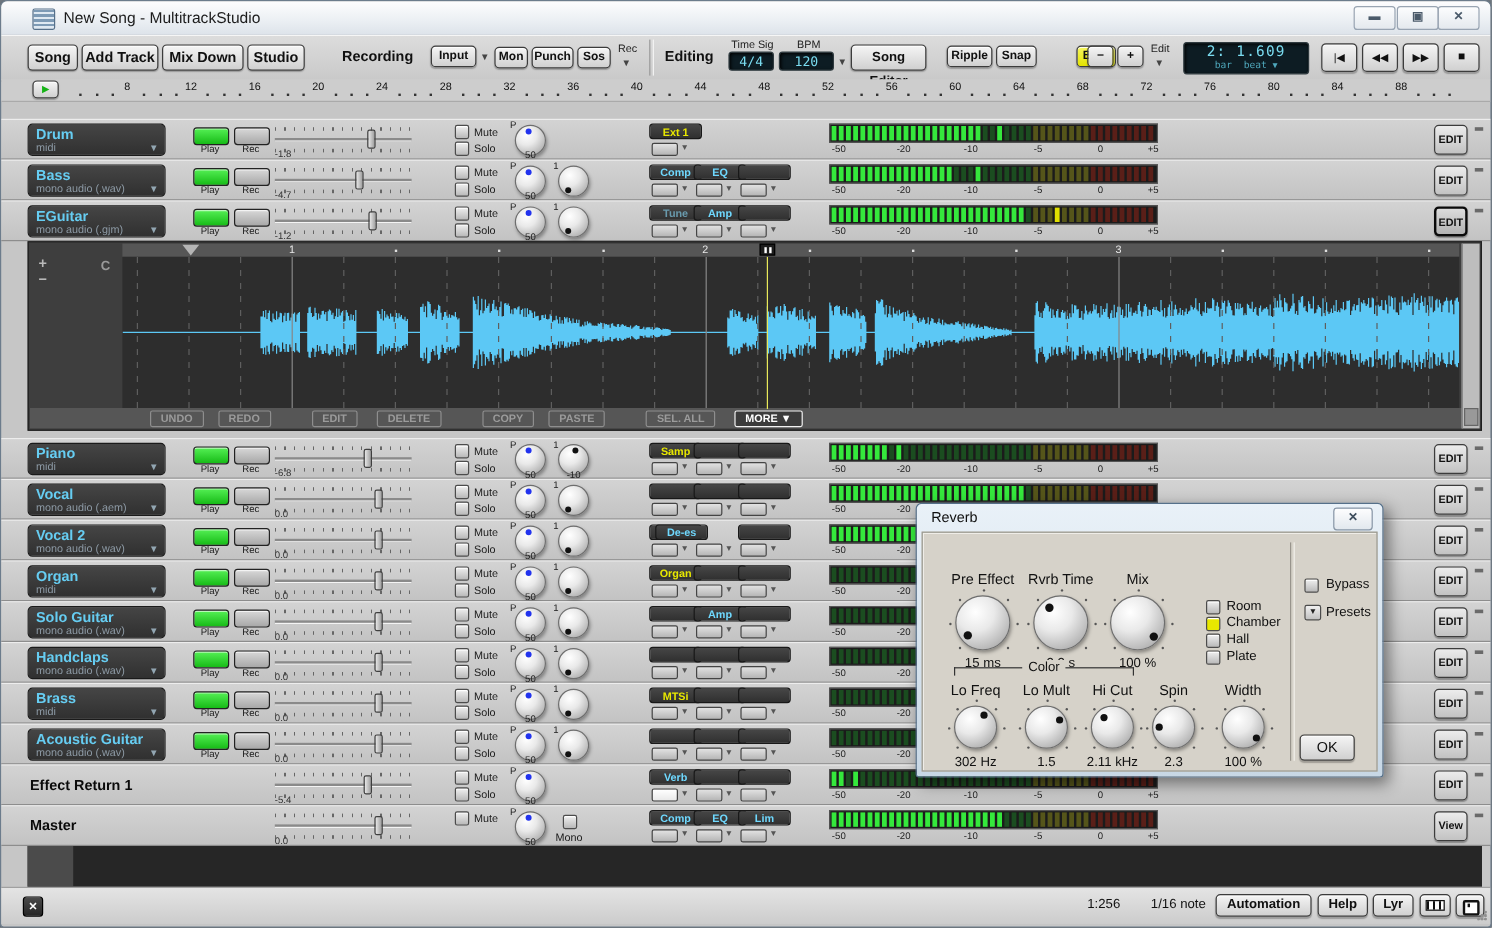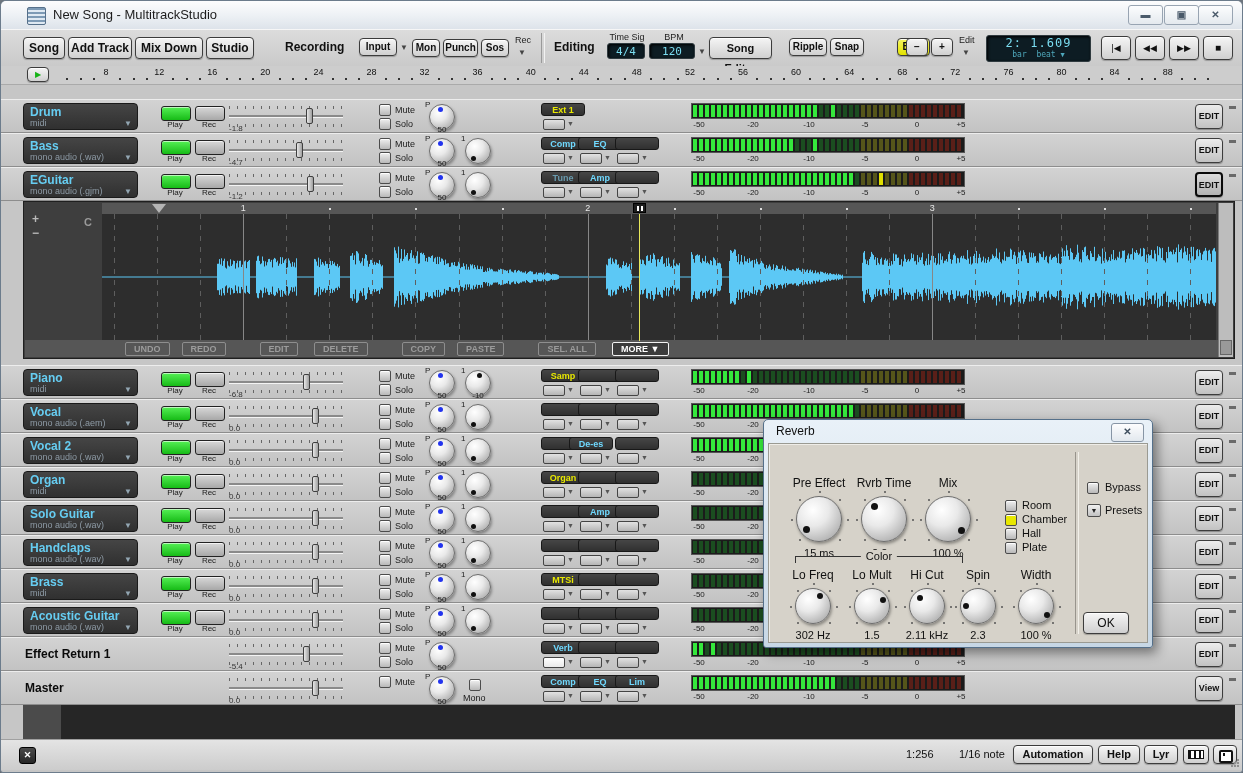--- a/index.html
+++ b/index.html
@@ -103,21 +103,21 @@
     box-shadow:4px 5px 12px rgba(0,0,0,.45);box-sizing:border-box;}
   #dlg-title{position:absolute;left:12px;top:4px;font-size:12px;color:#101010;}
   #dlg-close{position:absolute;right:8px;top:3px;width:31px;height:17px;border:1px solid #8795a5;border-radius:3px;
     background:linear-gradient(#fdfdfe,#e2e8ee);text-align:center;font-size:10px;line-height:16px;color:#3e4e5e;font-weight:bold;}
   #dlg-body{position:absolute;left:4px;right:4px;top:23px;bottom:4px;background:#d6d2c9;
     border:1px solid #9a9a92;box-shadow:inset 1px 1px 0 #efede8;}
   .dlg-klabel{position:absolute;font-size:12px;color:#111;transform:translateX(-50%);white-space:nowrap;}
   .dlg-kvalue{position:absolute;font-size:11px;color:#111;transform:translateX(-50%);white-space:nowrap;}
   .dlg-cblabel{position:absolute;font-size:11px;color:#111;}
   #color-bracket{position:absolute;left:26px;top:112px;width:148px;height:6px;
-    border-top:1px solid #333;border-left:1px solid #333;border-right:1px solid #333;padding-left:18px;}
+    border-top:1px solid #333;border-left:1px solid #333;border-right:1px solid #333;}
   #color-label{position:absolute;top:-7px;left:50%;transform:translateX(-50%);background:#d6d2c9;padding:0 5px;font-size:11px;color:#111;}
   #ok-btn{position:absolute;left:314px;top:168px;width:46px;height:22px;font-size:12px;line-height:20px;}
   .preset-dd{position:absolute;width:14px;height:13px;background:linear-gradient(#f0f0f0,#c2c2c2);
     border:1px solid #4c4c4c;border-radius:2px;font-size:7px;text-align:center;line-height:12px;color:#222;box-sizing:border-box;}
   
   #darkzone{position:absolute;left:22px;top:704px;width:1212px;height:34px;background:#262626;}
   #darkzone .lblock{position:absolute;left:0;top:0;width:38px;height:100%;background:#4b4b4b;}
   #statusbar{position:absolute;left:0;top:738px;right:0;height:30px;background:linear-gradient(#e4e4e4,#cccccc);
     border-top:1px solid #a0a0a0;}
   .stat-text{position:absolute;top:8px;font-size:11px;color:#111;}
@@ -820,21 +820,21 @@
           <div class="kdot" style="width: 5px; height: 5px; background: rgb(34, 51, 238); left: 8.30004px; top: 2.28963px;"></div>
         </div>
         <div class="klabel" style="left: 428px; top: 25px; width: 26px; text-align: center;">50</div>
         <div class="klabel" style="left: 460px; top: 0px;">1</div>
         <div class="knob" style="left: 464px; top: 4px; width: 26px; height: 26px;">
           <div class="kdot" style="width: 5px; height: 5px; background: rgb(17, 17, 17); left: 5.03631px; top: 17.0114px;"></div>
         </div>
         <div class="fxslot" style="left: 540px; top: 3px; color: rgb(51, 51, 51);"></div>
         <div class="fxdd" style="left: 542px; top: 19px;"></div>
         <div class="fxarr" style="left: 566px; top: 20px;">▼</div>
-        <div class="fxslot" style="left: 568px; top: 3px; color: rgb(111, 217, 255);">De-es</div>
+        <div class="fxslot" style="left: 545px; top: 3px; color: rgb(111, 217, 255);">De-es</div>
         <div class="fxdd" style="left: 579px; top: 19px;"></div>
         <div class="fxarr" style="left: 603px; top: 20px;">▼</div>
         <div class="fxslot" style="left: 614px; top: 3px; color: rgb(51, 51, 51);"></div>
         <div class="fxdd" style="left: 616px; top: 19px;"></div>
         <div class="fxarr" style="left: 640px; top: 20px;">▼</div>
         <div class="meter">
           <div class="seg" style="background: rgb(53, 232, 60);"></div>
           <div class="seg" style="background: rgb(53, 232, 60);"></div>
           <div class="seg" style="background: rgb(53, 232, 60);"></div>
           <div class="seg" style="background: rgb(53, 232, 60);"></div>

